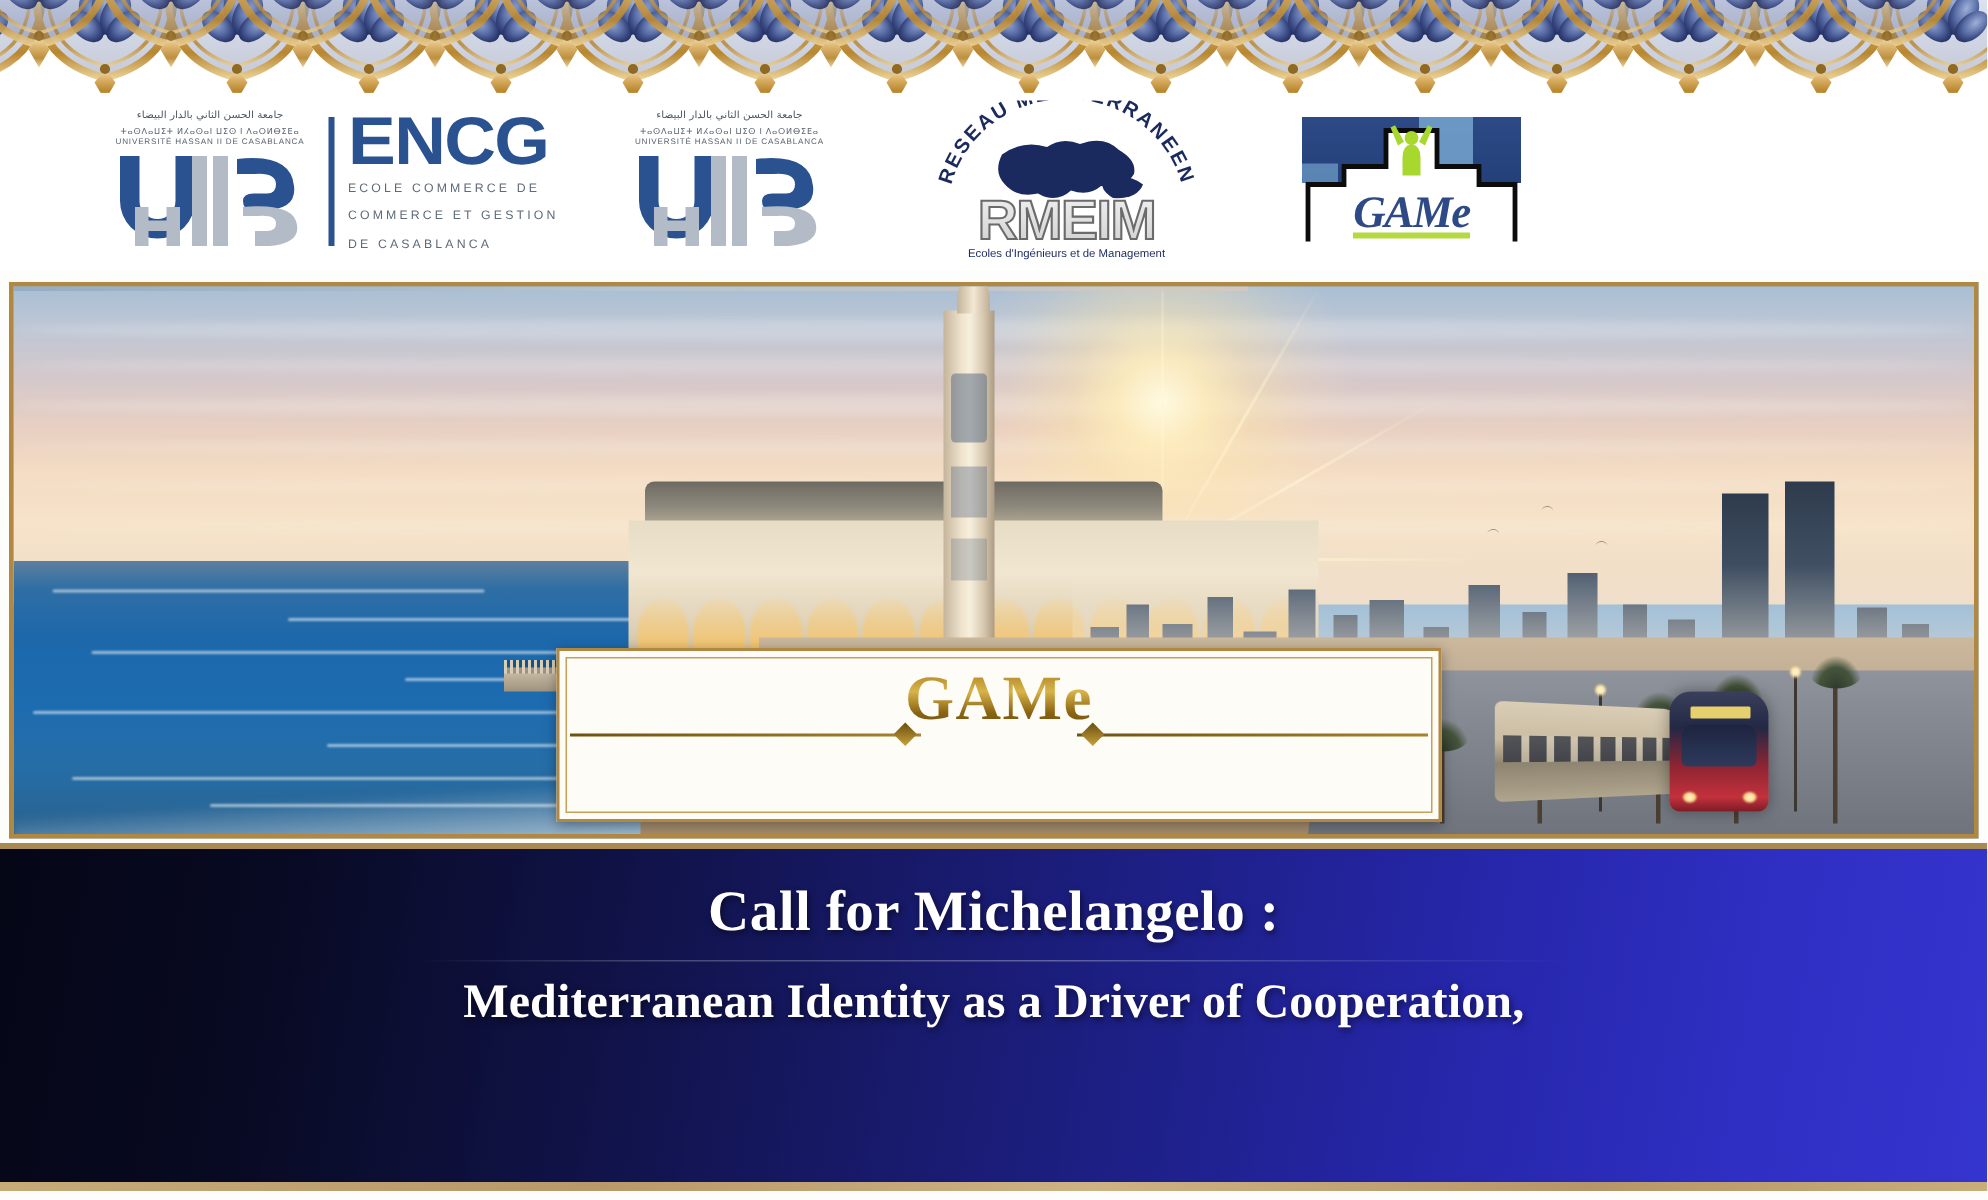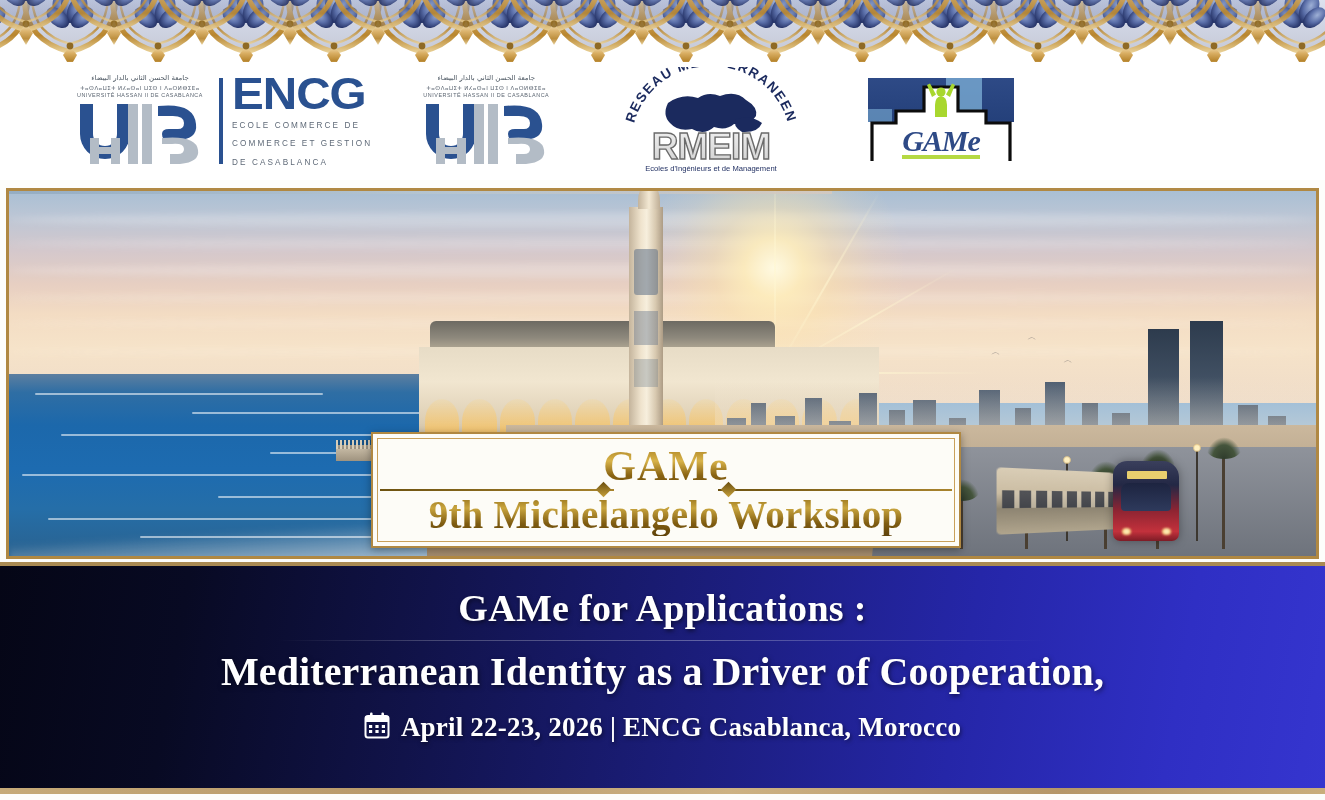--- a/index.html
+++ b/index.html
@@ -357,21 +357,21 @@
     font-weight: 700; font-size: 38px; color: #ffffff;
     letter-spacing: .3px;
     text-shadow: 1px 2px 4px rgba(0,0,0,.55);
   }
   .hairline {
     width: 770px; height: 1px; margin: 10px 0 7px;
     background: linear-gradient(90deg, rgba(255,255,255,0), rgba(255,255,255,.22) 20%, rgba(255,255,255,.3) 55%, rgba(255,255,255,0));
   }
   .theme {
     font-family: "Liberation Serif", serif;
-    font-weight: 700; font-size: 40px; color: #ffffff;
+    font-weight: 700; font-size: 32px; color: #ffffff;
     text-align: center; line-height: 1.2;
     letter-spacing: .1px;
     text-shadow: 1px 2px 5px rgba(0,0,0,.55);
     max-width: 1160px;
   }
   .meta {
     display: flex; align-items: center; gap: 11px;
     margin-top: 16px;
   }
   .meta-text {
@@ -748,48 +748,28 @@
 
     <div class="title-card" style="left:362px; top:241px;">
       <div class="title-inner">
         <div class="game-row">
           <div class="rule-line left"></div>
           <div class="rule-line right"></div>
           <div class="rule-dot left"></div>
           <div class="rule-dot right"></div>
           <div class="game-word">GAMe</div>
         </div>
-        <div class="workshop-word">9th Michelangelo Workshop</div>
       </div>
     </div>
   </div>
 
   <div class="banner">
     <div class="banner-inner">
-      <div class="cfa">GAMe for Applications :</div>
+      <div class="cfa">Call for Michelangelo :</div>
       <div class="hairline"></div>
       <div class="theme">
         <div>Mediterranean Identity as a Driver of Cooperation,</div>
       </div>
-      <div class="meta">
-        <span class="cal-icon">
-          <svg width="26" height="27" viewBox="0 0 26 27">
-            <rect x="1.5" y="4" width="23" height="21.5" rx="2.5" fill="none" stroke="#ffffff" stroke-width="2"></rect>
-            <rect x="1.5" y="4" width="23" height="6" fill="#ffffff"></rect>
-            <rect x="6" y="0.5" width="2.6" height="6" rx="1.2" fill="#ffffff"></rect>
-            <rect x="17.4" y="0.5" width="2.6" height="6" rx="1.2" fill="#ffffff"></rect>
-            <g fill="#ffffff">
-              <rect x="5" y="13" width="3.2" height="3"></rect>
-              <rect x="11.4" y="13" width="3.2" height="3"></rect>
-              <rect x="17.8" y="13" width="3.2" height="3"></rect>
-              <rect x="5" y="18" width="3.2" height="3"></rect>
-              <rect x="11.4" y="18" width="3.2" height="3"></rect>
-              <rect x="17.8" y="18" width="3.2" height="3"></rect>
-            </g>
-          </svg>
-        </span>
-        <span class="meta-text">April 22-23, 2026 | ENCG Casablanca, Morocco</span>
-      </div>
     </div>
     <div class="bottom-strip"></div>
   </div>
 
 </div>
 
 </body></html>

